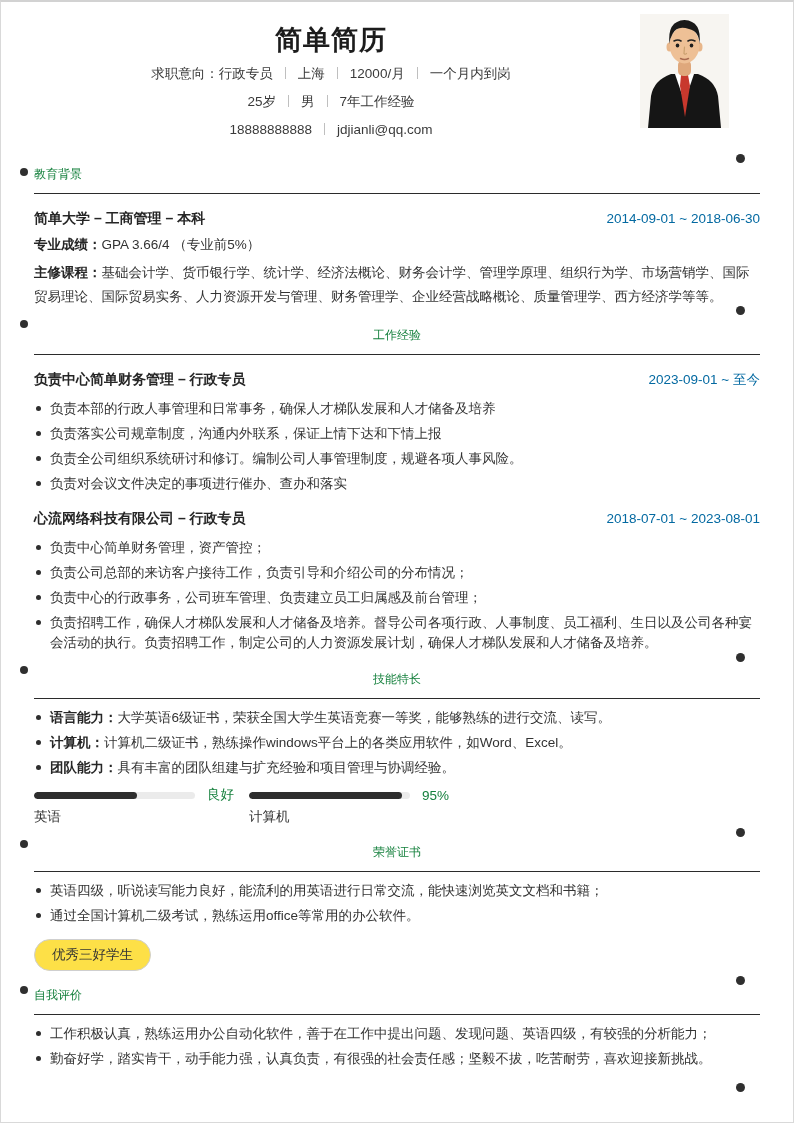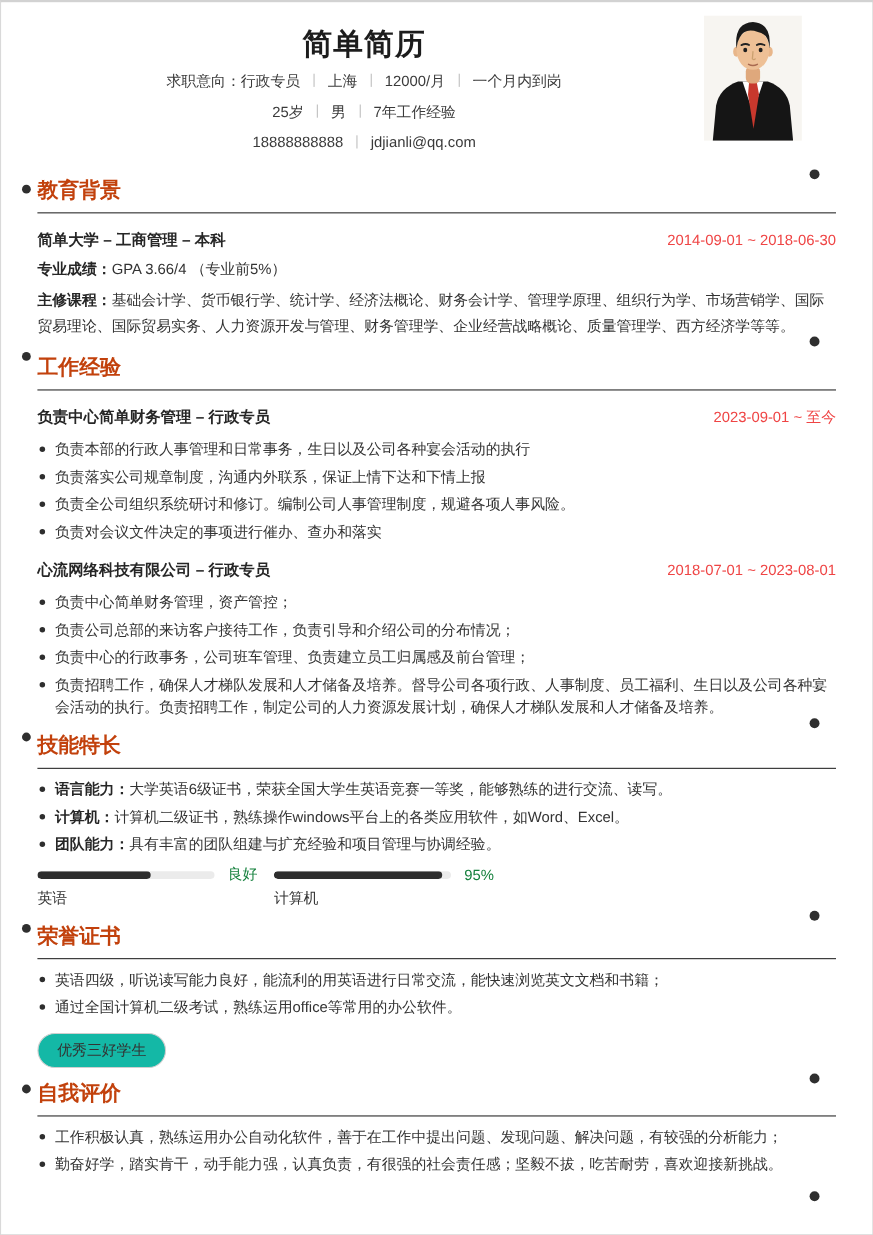--- a/index.html
+++ b/index.html
@@ -20,28 +20,28 @@
   .header-text { margin-left:33px; width:594px; text-align:center; }
   .resume-title { font-size:27px; line-height:32px; font-weight:bold; color:#1c1c1c; letter-spacing:1px; }
   .info-line { margin-top:7px; font-size:13.5px; line-height:21px; color:#3a3a3a; white-space:nowrap; }
   .info-line:first-of-type { margin-top:12px; }
   .sep { display:inline-block; width:1px; height:12px; background:#bfbfbf; margin:0 12px; vertical-align:-1px; }
   .photo { position:absolute; left:639px; top:12px; width:89px; height:114px; }
 
   
   .section { margin:0 33px; }
   .section-head {
-    font-size:19px; line-height:20px; font-weight:bold; color:#c2410c;
+    font-size:12px; line-height:20px; font-weight:normal; color:#15803d;
     padding-bottom:9px; border-bottom:1px solid #2b2b2b;
   }
-  .mt-edu { margin-top:24px; } .mt-sec { margin-top:16px; } .mt-last { margin-top:14px; }
+  .mt-edu { margin-top:24px; } .mt-sec { margin-top:16px;text-align:center; } .mt-last { margin-top:14px; }
 
   .entry-head { display:flex; justify-content:space-between; align-items:baseline; margin-top:14px;gap:48px; }
   .entry-title { font-size:14px; font-weight:bold; color:#262626; line-height:20px; }
-  .entry-date { font-size:13.5px; color:#ef4444; line-height:20px; }
+  .entry-date { font-size:13.5px; color:#0369a1; line-height:20px; }
 
   .body-line { font-size:13.5px; line-height:24px; color:#333; margin-top:4px; }
   .body-line .b, .b { font-weight:bold; color:#262626; }
 
   ul.bullets { list-style:none; margin-top:9px; }
   ul.bullets li {
     position:relative; padding-left:16px; font-size:13.5px; line-height:20px;
     color:#333; margin-bottom:5px;
   }
   ul.bullets li::before {
@@ -55,21 +55,21 @@
   .bar-line { display:flex; align-items:center; height:14px; }
   .bar-track { width:161px; height:7px; background:#ebebeb; border-radius:4px; overflow:hidden; margin-right:12px; }
   .bar-fill { height:100%; background:#2e2e2e; border-radius:4px; }
   .bar-value { font-size:13.5px; color:#15803d; }
   .bar-name { margin-top:6px; font-size:13.5px; color:#333; }
 
   
   .pill {
     display:inline-block; margin-top:8px; padding:6px 17px;
     border:1px solid #cfcfcf; border-radius:16px; font-size:13.5px; color:#333;
-    background:#14b8a6;
+    background:#fde047;
   }
 </style>
 </head>
 <body>
 
 <div class="page">
 
   <div class="dot dot-r" style="top:152px"></div>
   <div class="dot dot-l" style="top:166px"></div>
   <div class="dot dot-r" style="top:304px"></div>
@@ -143,21 +143,21 @@
 
   <div class="section">
     <div class="section-head mt-sec">工作经验</div>
 
     <div>
       <div class="entry-head">
         <span class="entry-title">负责中心简单财务管理 – 行政专员</span>
         <span class="entry-date">2023-09-01 ~ 至今</span>
       </div>
       <ul class="bullets">
-        <li>负责本部的行政人事管理和日常事务，生日以及公司各种宴会活动的执行</li>
+        <li>负责本部的行政人事管理和日常事务，确保人才梯队发展和人才储备及培养</li>
         <li>负责落实公司规章制度，沟通内外联系，保证上情下达和下情上报</li>
         <li>负责全公司组织系统研讨和修订。编制公司人事管理制度，规避各项人事风险。</li>
         <li>负责对会议文件决定的事项进行催办、查办和落实</li>
       </ul>
     </div>
 
     <div>
       <div class="entry-head">
         <span class="entry-title">心流网络科技有限公司 – 行政专员</span>
         <span class="entry-date">2018-07-01 ~ 2023-08-01</span>
@@ -205,18 +205,18 @@
     <ul class="bullets">
       <li>英语四级，听说读写能力良好，能流利的用英语进行日常交流，能快速浏览英文文档和书籍；</li>
       <li>通过全国计算机二级考试，熟练运用office等常用的办公软件。</li>
     </ul>
     <span class="pill">优秀三好学生</span>
   </div>
 
   <div class="section">
     <div class="section-head mt-last">自我评价</div>
     <ul class="bullets">
-      <li>工作积极认真，熟练运用办公自动化软件，善于在工作中提出问题、发现问题、解决问题，有较强的分析能力；</li>
+      <li>工作积极认真，熟练运用办公自动化软件，善于在工作中提出问题、发现问题、英语四级，有较强的分析能力；</li>
       <li>勤奋好学，踏实肯干，动手能力强，认真负责，有很强的社会责任感；坚毅不拔，吃苦耐劳，喜欢迎接新挑战。</li>
     </ul>
   </div>
 
 </div>
 
 </body></html>

